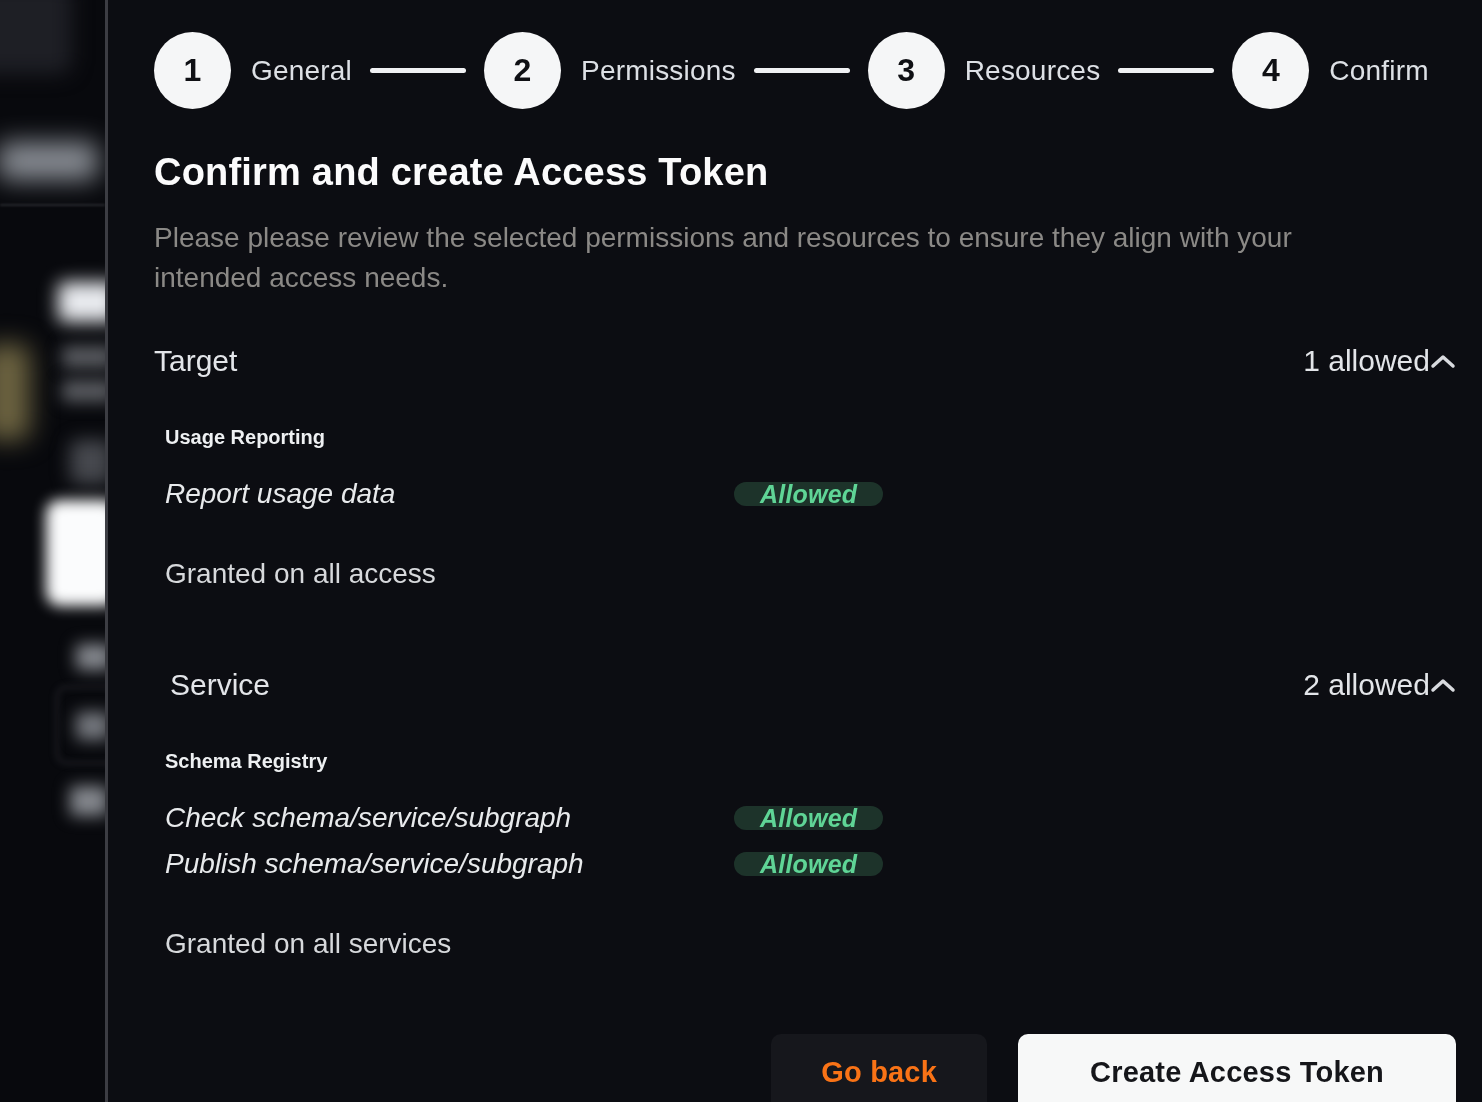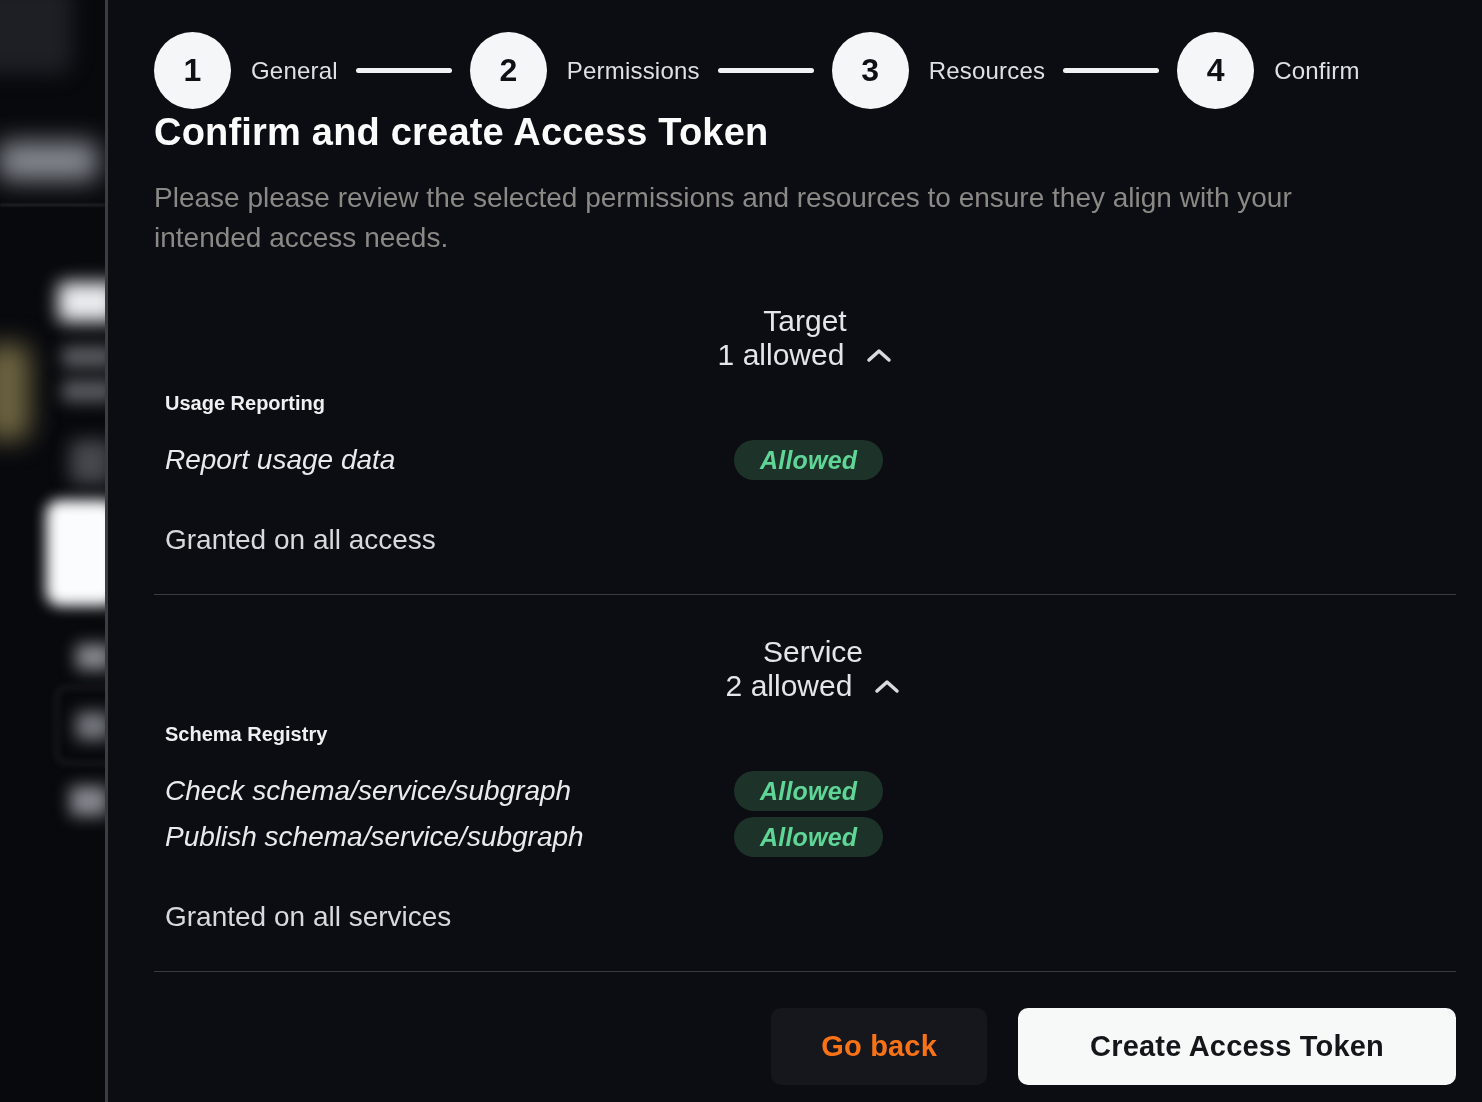--- a/index.html
+++ b/index.html
@@ -42,42 +42,42 @@
 
   
   .stepper { display: flex; align-items: center; height: 77px; }
   .step { display: flex; align-items: center; }
   .step-circle {
     width: 77px; height: 77px; border-radius: 50%;
     background: #f5f6f7; color: #0f1014;
     display: flex; align-items: center; justify-content: center;
     font-size: 32px; font-weight: 600; flex: 0 0 77px;
   }
-  .step-label { margin-left: 20px; font-size: 24px; font-weight: 500; color: #dde0e5; letter-spacing: .2px; }
+  .step-label { margin-left: 20px; font-size: 28px; font-weight: 500; color: #dde0e5; letter-spacing: .2px; }
   .step-connector { height: 5px; width: 96px; background: #f0f1f3; border-radius: 3px; margin: 0 18px; }
 
   
-  .page-title { font-size: 38px; line-height: 46px; font-weight: 700; color: #fbfbfc; letter-spacing: .2px; }
+  .page-title { margin-top: 40px; font-size: 38px; line-height: 46px; font-weight: 700; color: #fbfbfc; letter-spacing: .2px; }
   .page-desc { margin-top: 23px; font-size: 28px; line-height: 40px; color: #8b8986; max-width: 1230px; font-weight: 400; }
 
   
-  .section-header { margin-top: 46px; display: flex; align-items: center; justify-content: space-between; height: 40px; flex-direction: column; }
+  .section-header { margin-top: 46px; display: flex; align-items: center; justify-content: space-between; height: 40px; }
   .section-name { font-size: 30px; color: #e3e5e9; font-weight: 500; }
-  .section-right { display: flex; align-items: center; gap: 22px; cursor: pointer; }
+  .section-right { display: flex; align-items: center; cursor: pointer; }
   .allowed-count { font-size: 30px; color: #e3e5e9; font-weight: 500; }
   .chevron { display: flex; align-items: center; }
 
   .group { padding-left: 11px; }
   .group-title { margin-top: 42px; font-size: 20px; font-weight: 700; color: #eef0f2; line-height: 34px; }
   .perm-row { margin-top: 20px; display: grid; grid-template-columns: 569px auto; align-items: center; min-height: 40px; justify-content: start; font-style: italic; }
   .perm-row + .perm-row { margin-top: 6px; }
   .perm-label { font-size: 28px; color: #e8eaec; font-weight: 400; }
   .badge {
     display: inline-flex; align-items: center; justify-content: center;
-    height: 40px; padding: 0 26px; border-radius: 999px;
+    height: 24px; padding: 0 26px; border-radius: 999px;
     background: #1d332a; color: #5fd596;
     font-size: 25px; font-weight: 600; letter-spacing: .2px;
     justify-self: start;
   }
   .granted-note { margin-top: 44px; padding-left: 11px; font-size: 28px; color: #d7d9dc; font-weight: 400; }
   .h-divider { margin-top: 38px; height: 1px; background: #3a3b40; border: none; width: 100%; }
 
   
   .footer { margin-top: 36px; display: flex; justify-content: flex-end; align-items: center; gap: 31px; }
   .btn { border: none; border-radius: 10px; height: 77px; font-family: "Liberation Sans", sans-serif; font-size: 29px; font-weight: 600; cursor: pointer; letter-spacing: .2px; }

